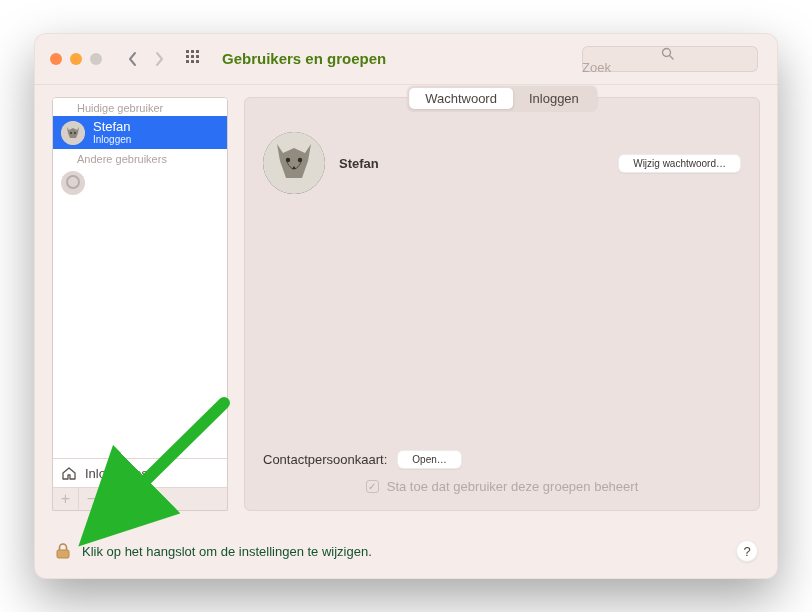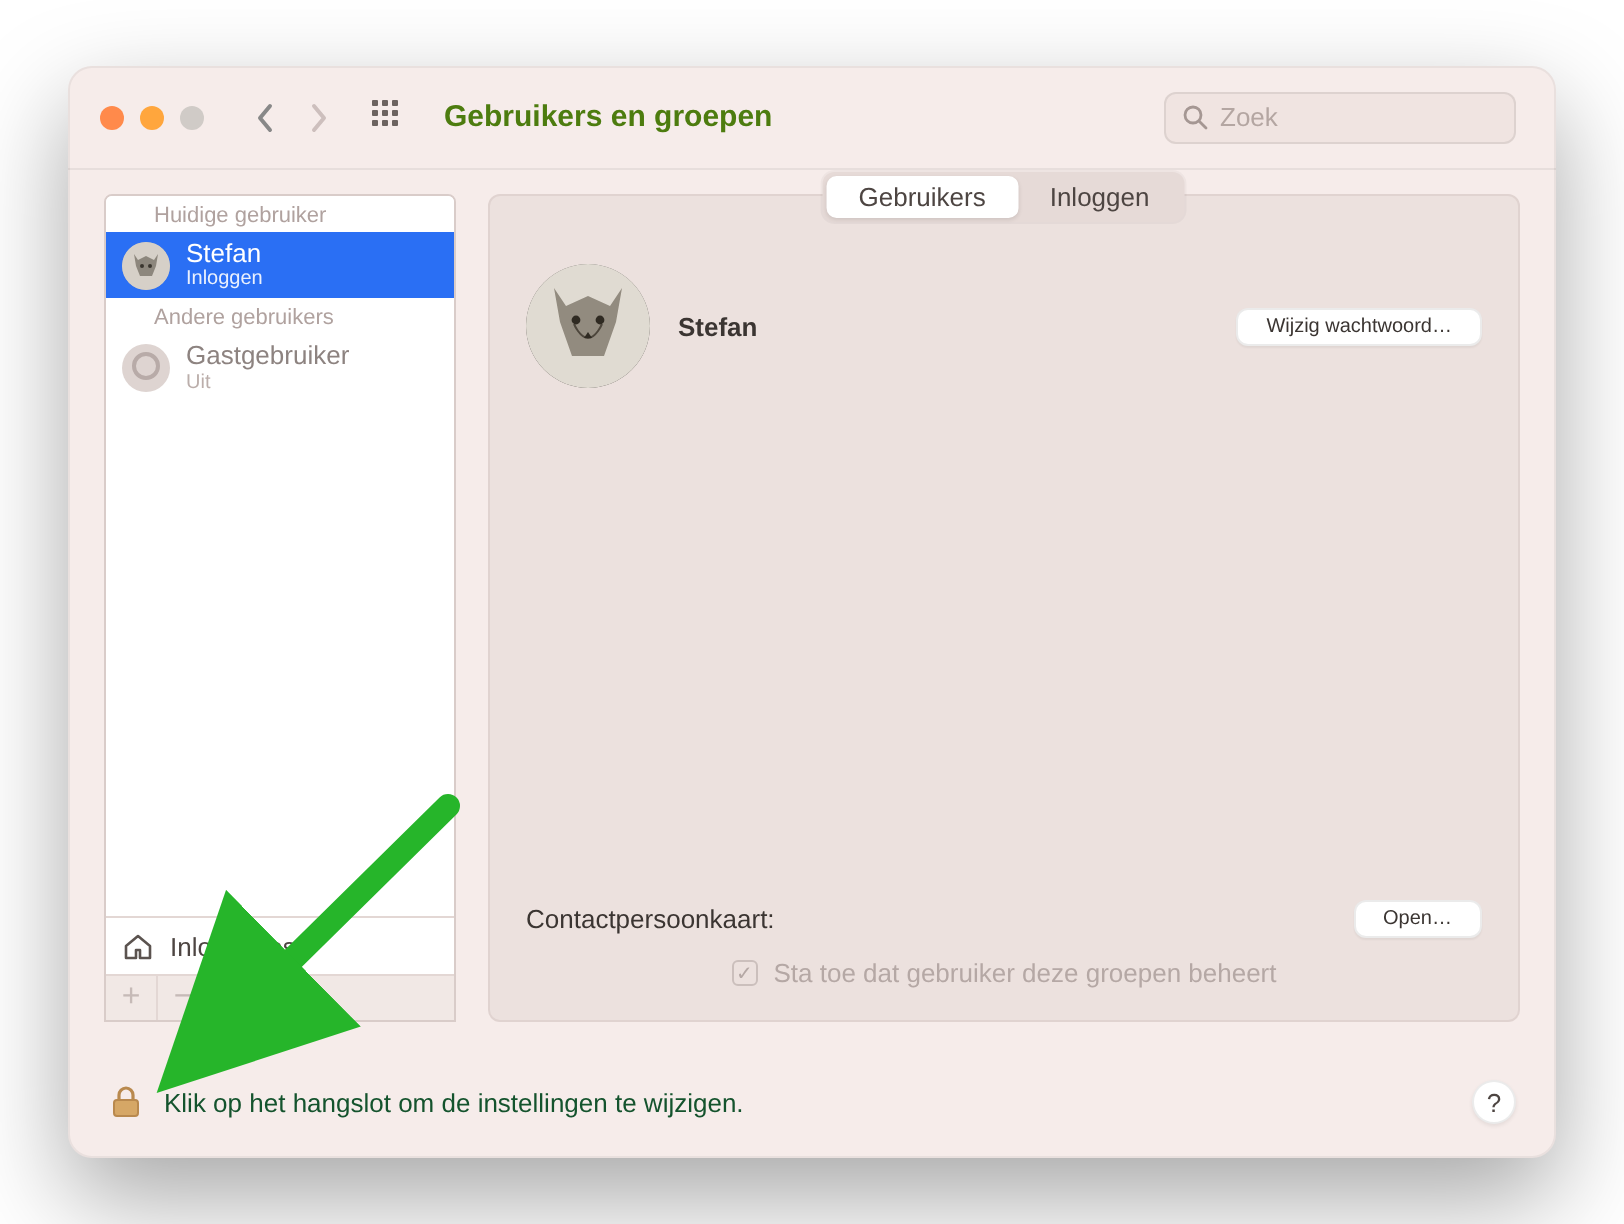--- a/index.html
+++ b/index.html
@@ -35,20 +35,21 @@
       width: 18px; height: 18px; display: grid; grid-template-columns: repeat(3,3px);
       grid-auto-rows: 3px; gap: 2px; margin-right: 18px;
     }
     .grid-icon span { background: #6c6360; border-radius: .5px; }
     .title { font-size: 15px; font-weight: 600; color: #4d7c0f; flex: none; }
     .spacer { flex: 1; }
     .search {
       display: flex; align-items: center; width: 176px; height: 26px;
       background: #f0e4e1; border: 1px solid rgba(0,0,0,.08); border-radius: 6px; padding: 0 8px;
       margin-right: 4px;
+      flex-direction: column;
     }
     .search svg { flex: none; margin-right: 6px; }
     .search input {
       flex:1; background: transparent; border: 0; font-size: 13px; color:#5c5350; outline: none;
     }
     .search input::placeholder { color:#b4a6a2; }
 
     
     .body {
       flex:1; position: relative; padding: 12px 18px 12px 18px;
@@ -119,21 +120,21 @@
     .mac-btn {
       background:#fff; border:1px solid rgba(0,0,0,.08); border-radius:6px;
       padding:3px 14px; font-size:10px; color:#3b3532;
       box-shadow: 0 1px 1px rgba(0,0,0,.05);
     }
     .btn-row { margin-left:auto; }
 
     .panel-fill { flex:1; }
 
     .contact-row {
-      display:flex; align-items:center; justify-content:space-between; gap:10px; font-size:13px; color:#3b3532;
+      display:flex; align-items:center; justify-content:flex-start; gap:10px; font-size:13px; color:#3b3532;
     }
     .admin-row {
       margin-top:10px; display:flex; align-items:center; justify-content:center; gap:8px;
       font-size:13px; color:#b5a8a5;
     }
     .chk { width:13px; height:13px; border:1px solid #cbbfbc; border-radius:3px; position:relative;
       display:inline-flex; align-items:center; justify-content:center; color:#b5a8a5; font-size:10px;}
 
     
     .footer {
@@ -215,41 +216,37 @@
               </svg>
           </div>
           <div class="side-text">
             <div class="name">Stefan</div>
             <div class="sub">Inloggen</div>
           </div>
         </div>
         <div class="side-h">Andere gebruikers</div>
         <div class="side-item other">
           <div class="avatar-s guest"></div>
-          <div class="side-text">
-            <div class="name">Gastgebruiker</div>
-            <div class="sub">Uit</div>
-          </div>
         </div>
       </div>
       <div class="login-opts">
         <svg width="16" height="16" viewBox="0 0 16 16">
           <path d="M2 8l6-5 6 5v6H9v-4H7v4H2z" fill="none" stroke="#5b534f" stroke-width="1.3" stroke-linejoin="round"></path>
         </svg>
         <span>Inlogopties</span>
       </div>
       <div class="side-foot">
         <div class="side-btn">+</div>
         <div class="side-btn">−</div>
       </div>
     </div>
 
     <div class="panel">
       <div class="tabs">
-        <div class="tab active">Gebruikers</div>
+        <div class="tab active">Wachtwoord</div>
         <div class="tab">Inloggen</div>
       </div>
 
       <div class="user-row">
         <div class="avatar-l">
           <svg class="wolf-l" viewBox="0 0 62 62">
             <circle cx="31" cy="31" r="31" fill="#e0dbd2"></circle>
             <path d="M14 12l6 9 11-5 11 5 6-9-3 17-6 17H23l-6-17z" fill="#928b7f"></path>
             <path d="M24 30c0 0 3 7 7 7s7-7 7-7" stroke="#4d463c" stroke-width="1" fill="none"></path>
             <circle cx="25" cy="28" r="2.2" fill="#2f2a22"></circle>

